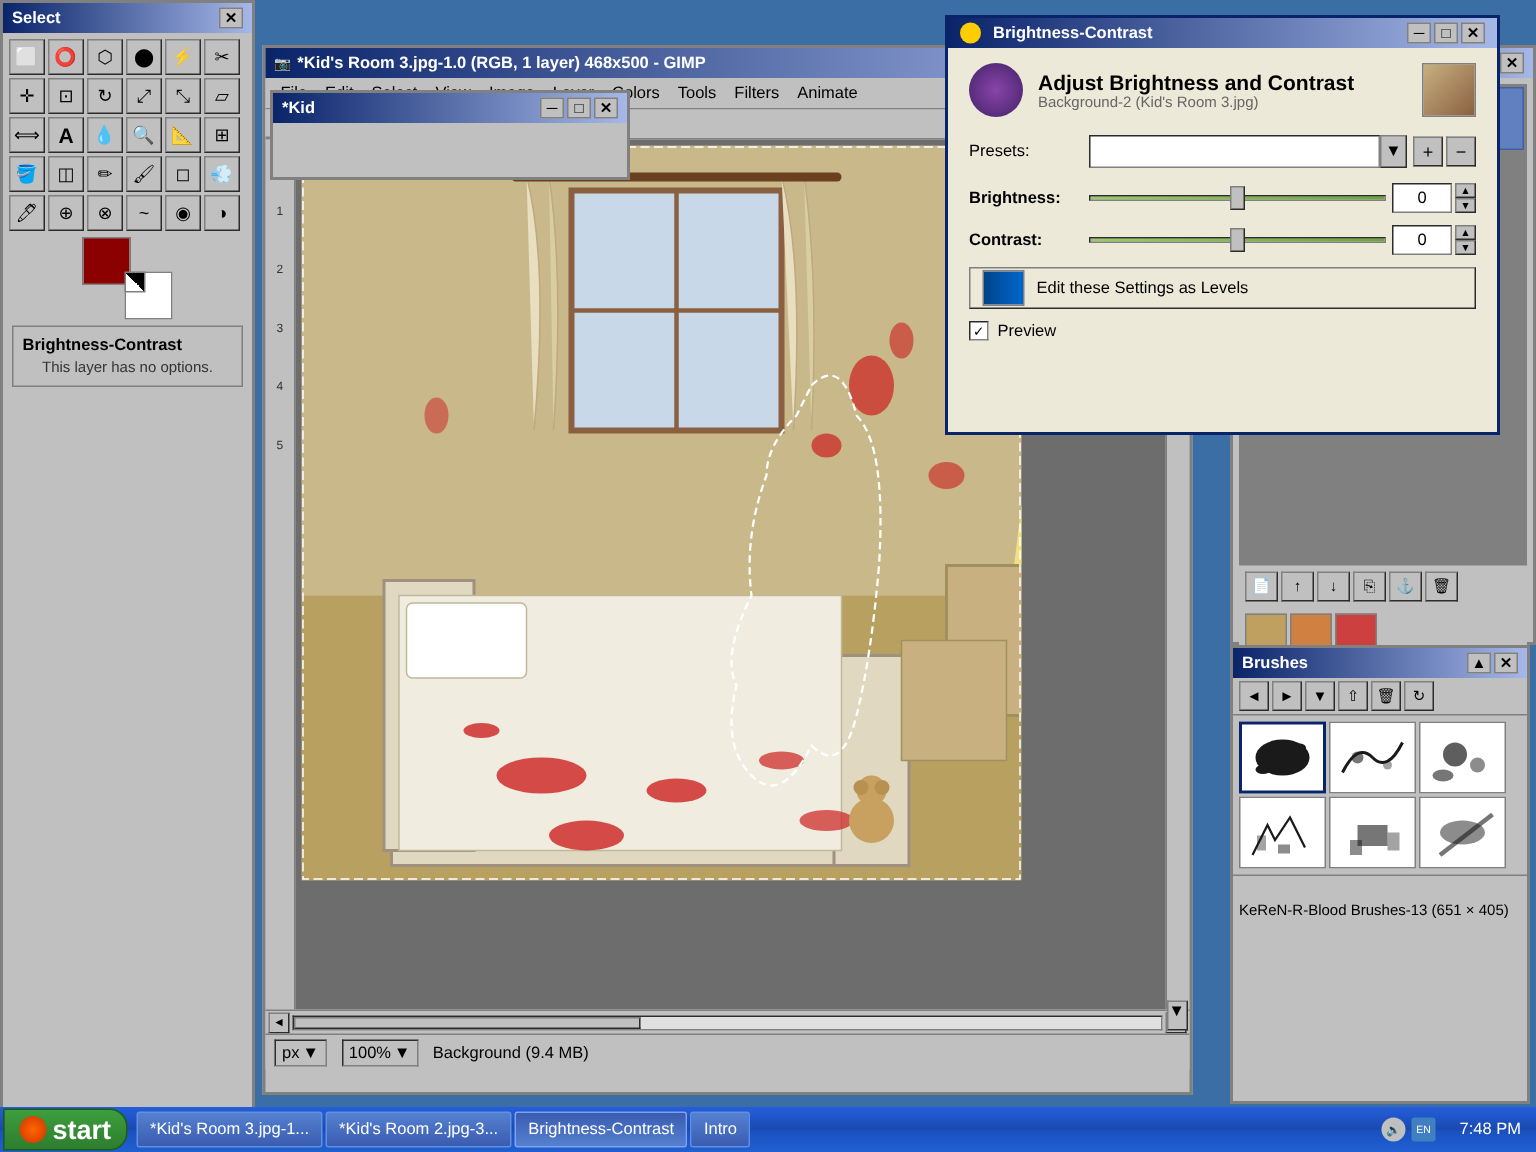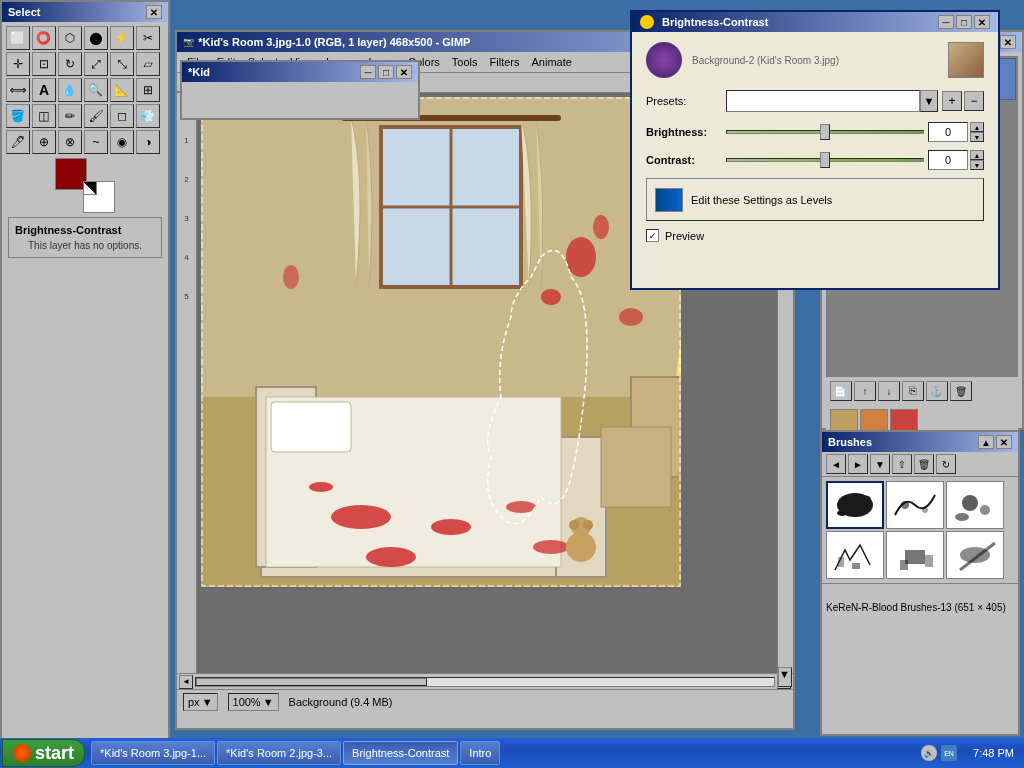--- a/index.html
+++ b/index.html
@@ -92,21 +92,21 @@
     .bc-value-box { width: 40px; height: 20px; border: 1px inset #808080; background: white; text-align: center; font-size: 11px; display: flex; align-items: center; justify-content: center; margin-left: 4px; }
     .bc-spinner { display: flex; flex-direction: column; margin-left: 2px; }
     .bc-spin-btn { width: 14px; height: 10px; background: #c0c0c0; border: 1px outset #808080; display: flex; align-items: center; justify-content: center; cursor: pointer; font-size: 7px; }
     #presets-row { display: flex; align-items: center; margin-bottom: 10px; }
     #presets-label { width: 80px; font-size: 11px; }
     #presets-dropdown { flex: 1; height: 22px; border: 1px inset #808080; background: white; display: flex; align-items: center; padding: 0 4px; }
     #presets-arrow { width: 18px; height: 22px; background: #c0c0c0; border: 1px outset #808080; display: flex; align-items: center; justify-content: center; cursor: pointer; }
     #presets-add { width: 20px; height: 20px; background: #c0c0c0; border: 1px outset #808080; display: flex; align-items: center; justify-content: center; cursor: pointer; font-size: 12px; margin-left: 4px; }
     #presets-del { width: 20px; height: 20px; background: #c0c0c0; border: 1px outset #808080; display: flex; align-items: center; justify-content: center; cursor: pointer; font-size: 12px; margin-left: 2px; }
     #edit-levels-btn {
-      width: 100%; height: 43px; background: #ece9d8; border: 1px outset #808080;
+      width: 100%; height: 28px; background: #ece9d8; border: 1px outset #808080;
       display: flex; align-items: center; gap: 8px; padding: 4px 8px; cursor: pointer;
       margin-bottom: 8px;
     }
     #edit-levels-icon { width: 28px; height: 24px; background: linear-gradient(to right, #004488, #0066cc); border: 1px solid #808080; }
     #preview-row { display: flex; align-items: center; gap: 6px; margin-bottom: 8px; }
     #preview-checkbox { width: 13px; height: 13px; border: 1px inset #808080; background: white; display: flex; align-items: center; justify-content: center; font-size: 9px; }
     #btn-row { display: flex; justify-content: space-between; margin-top: 6px; }
     .dialog-btn {
       width: 70px; height: 24px; background: #ece9d8; border: 2px outset #808080;
       display: flex; align-items: center; justify-content: center; cursor: pointer; font-size: 11px;
@@ -373,20 +373,21 @@
       <div class="win-close-btn">─</div>
       <div class="win-close-btn">□</div>
       <div class="win-close-btn">✕</div>
     </div>
   </div>
   <div id="bc-body">
 
     <div id="bc-header">
       <div id="bc-app-icon"></div>
       <div id="bc-header-text">
+        <h2>Adjust Brightness and Contrast</h2>
         <p>Background-2 (Kid's Room 3.jpg)</p>
       </div>
       <div id="bc-thumbnail"></div>
     </div>
 
     <div id="presets-row">
       <span id="presets-label">Presets:</span>
       <div id="presets-dropdown"></div>
       <div id="presets-arrow">▼</div>
       <div id="presets-add">+</div>

